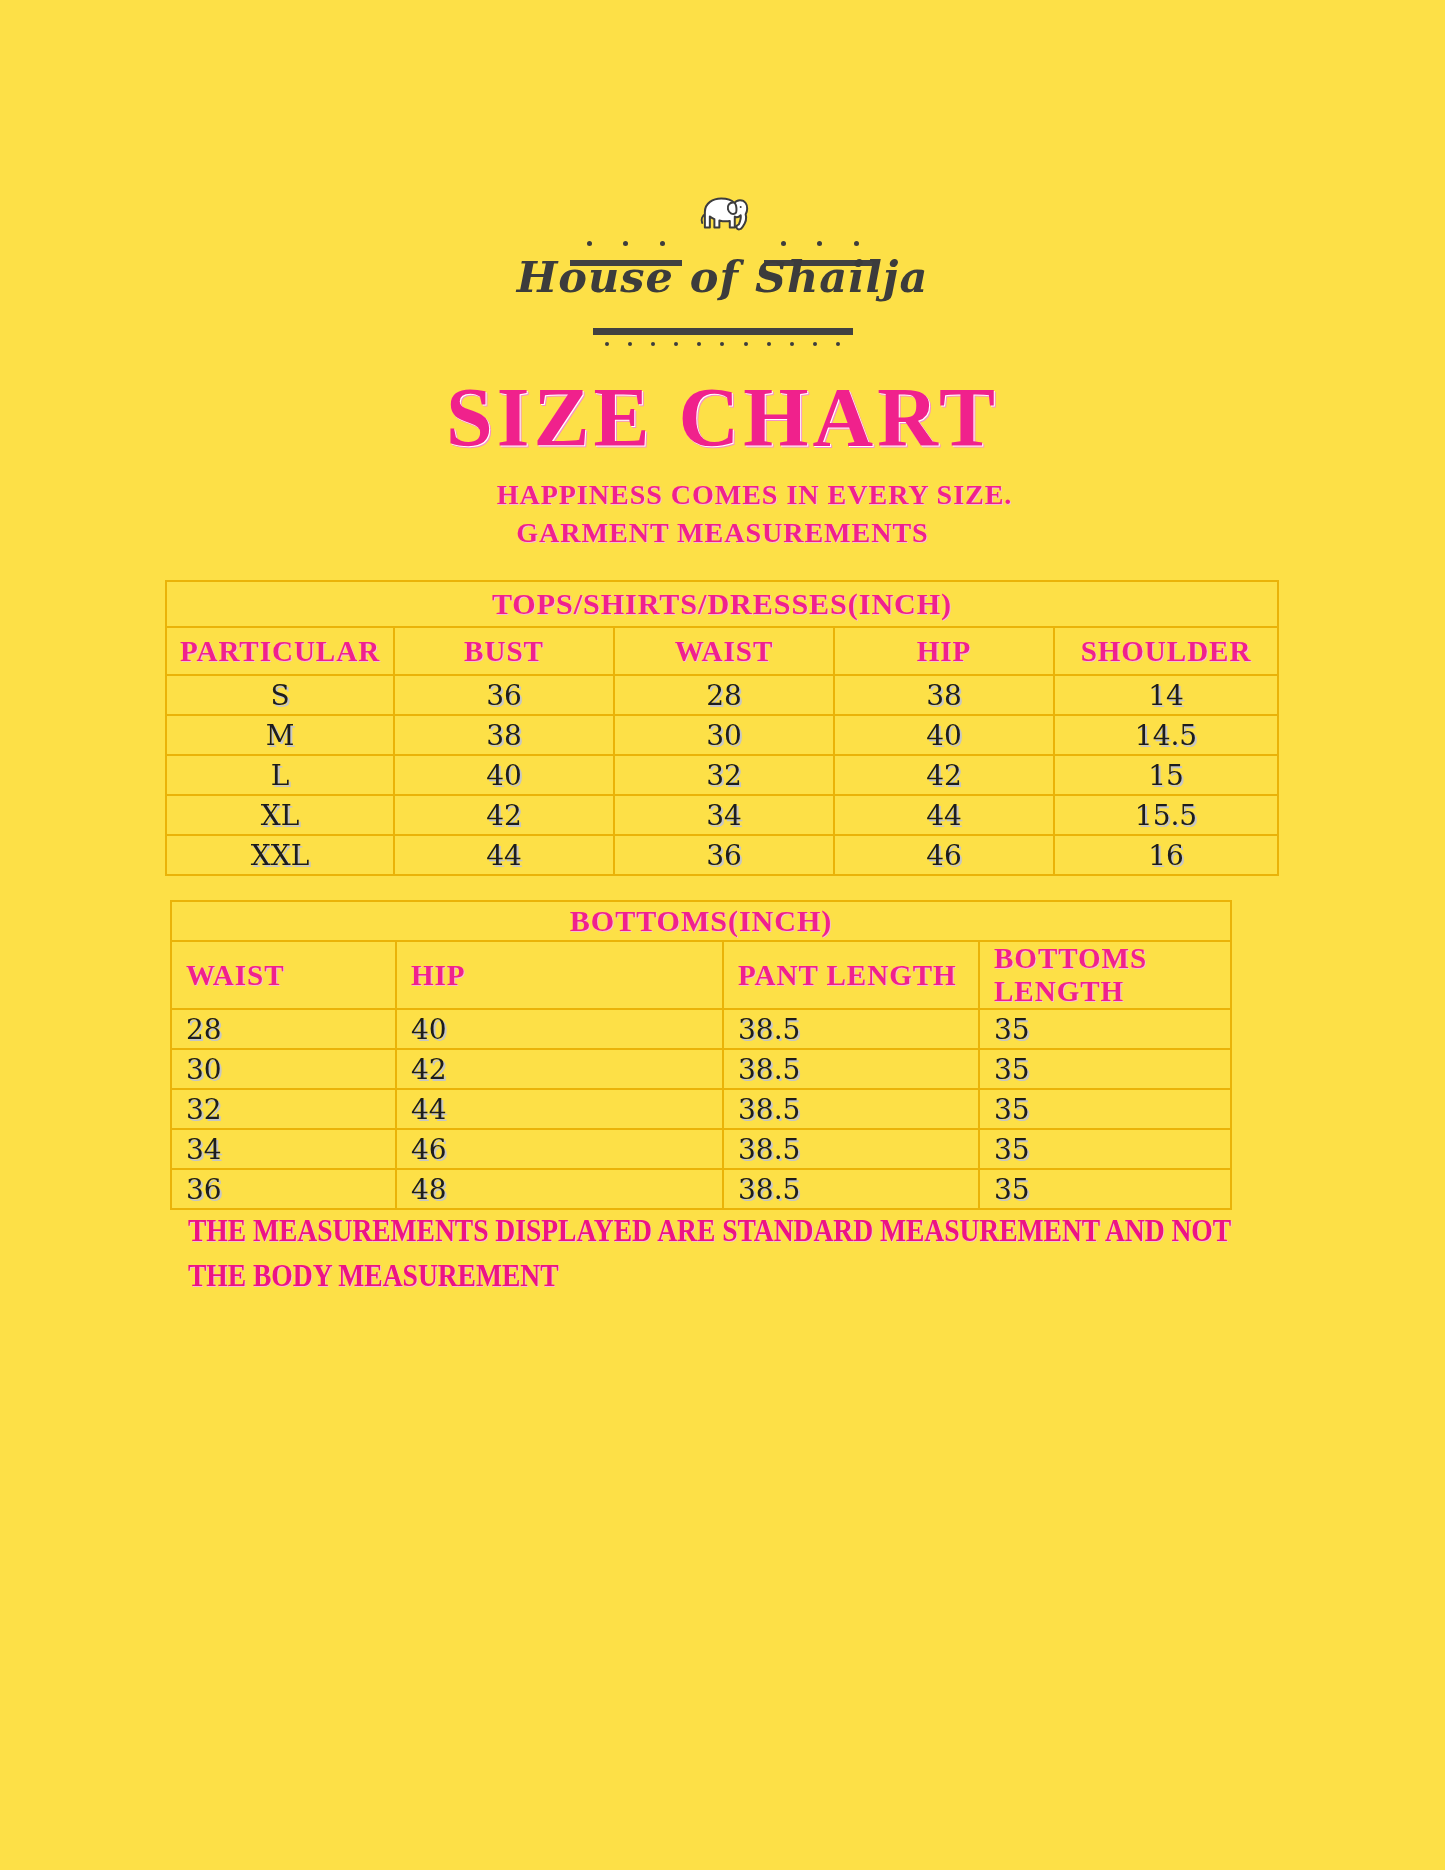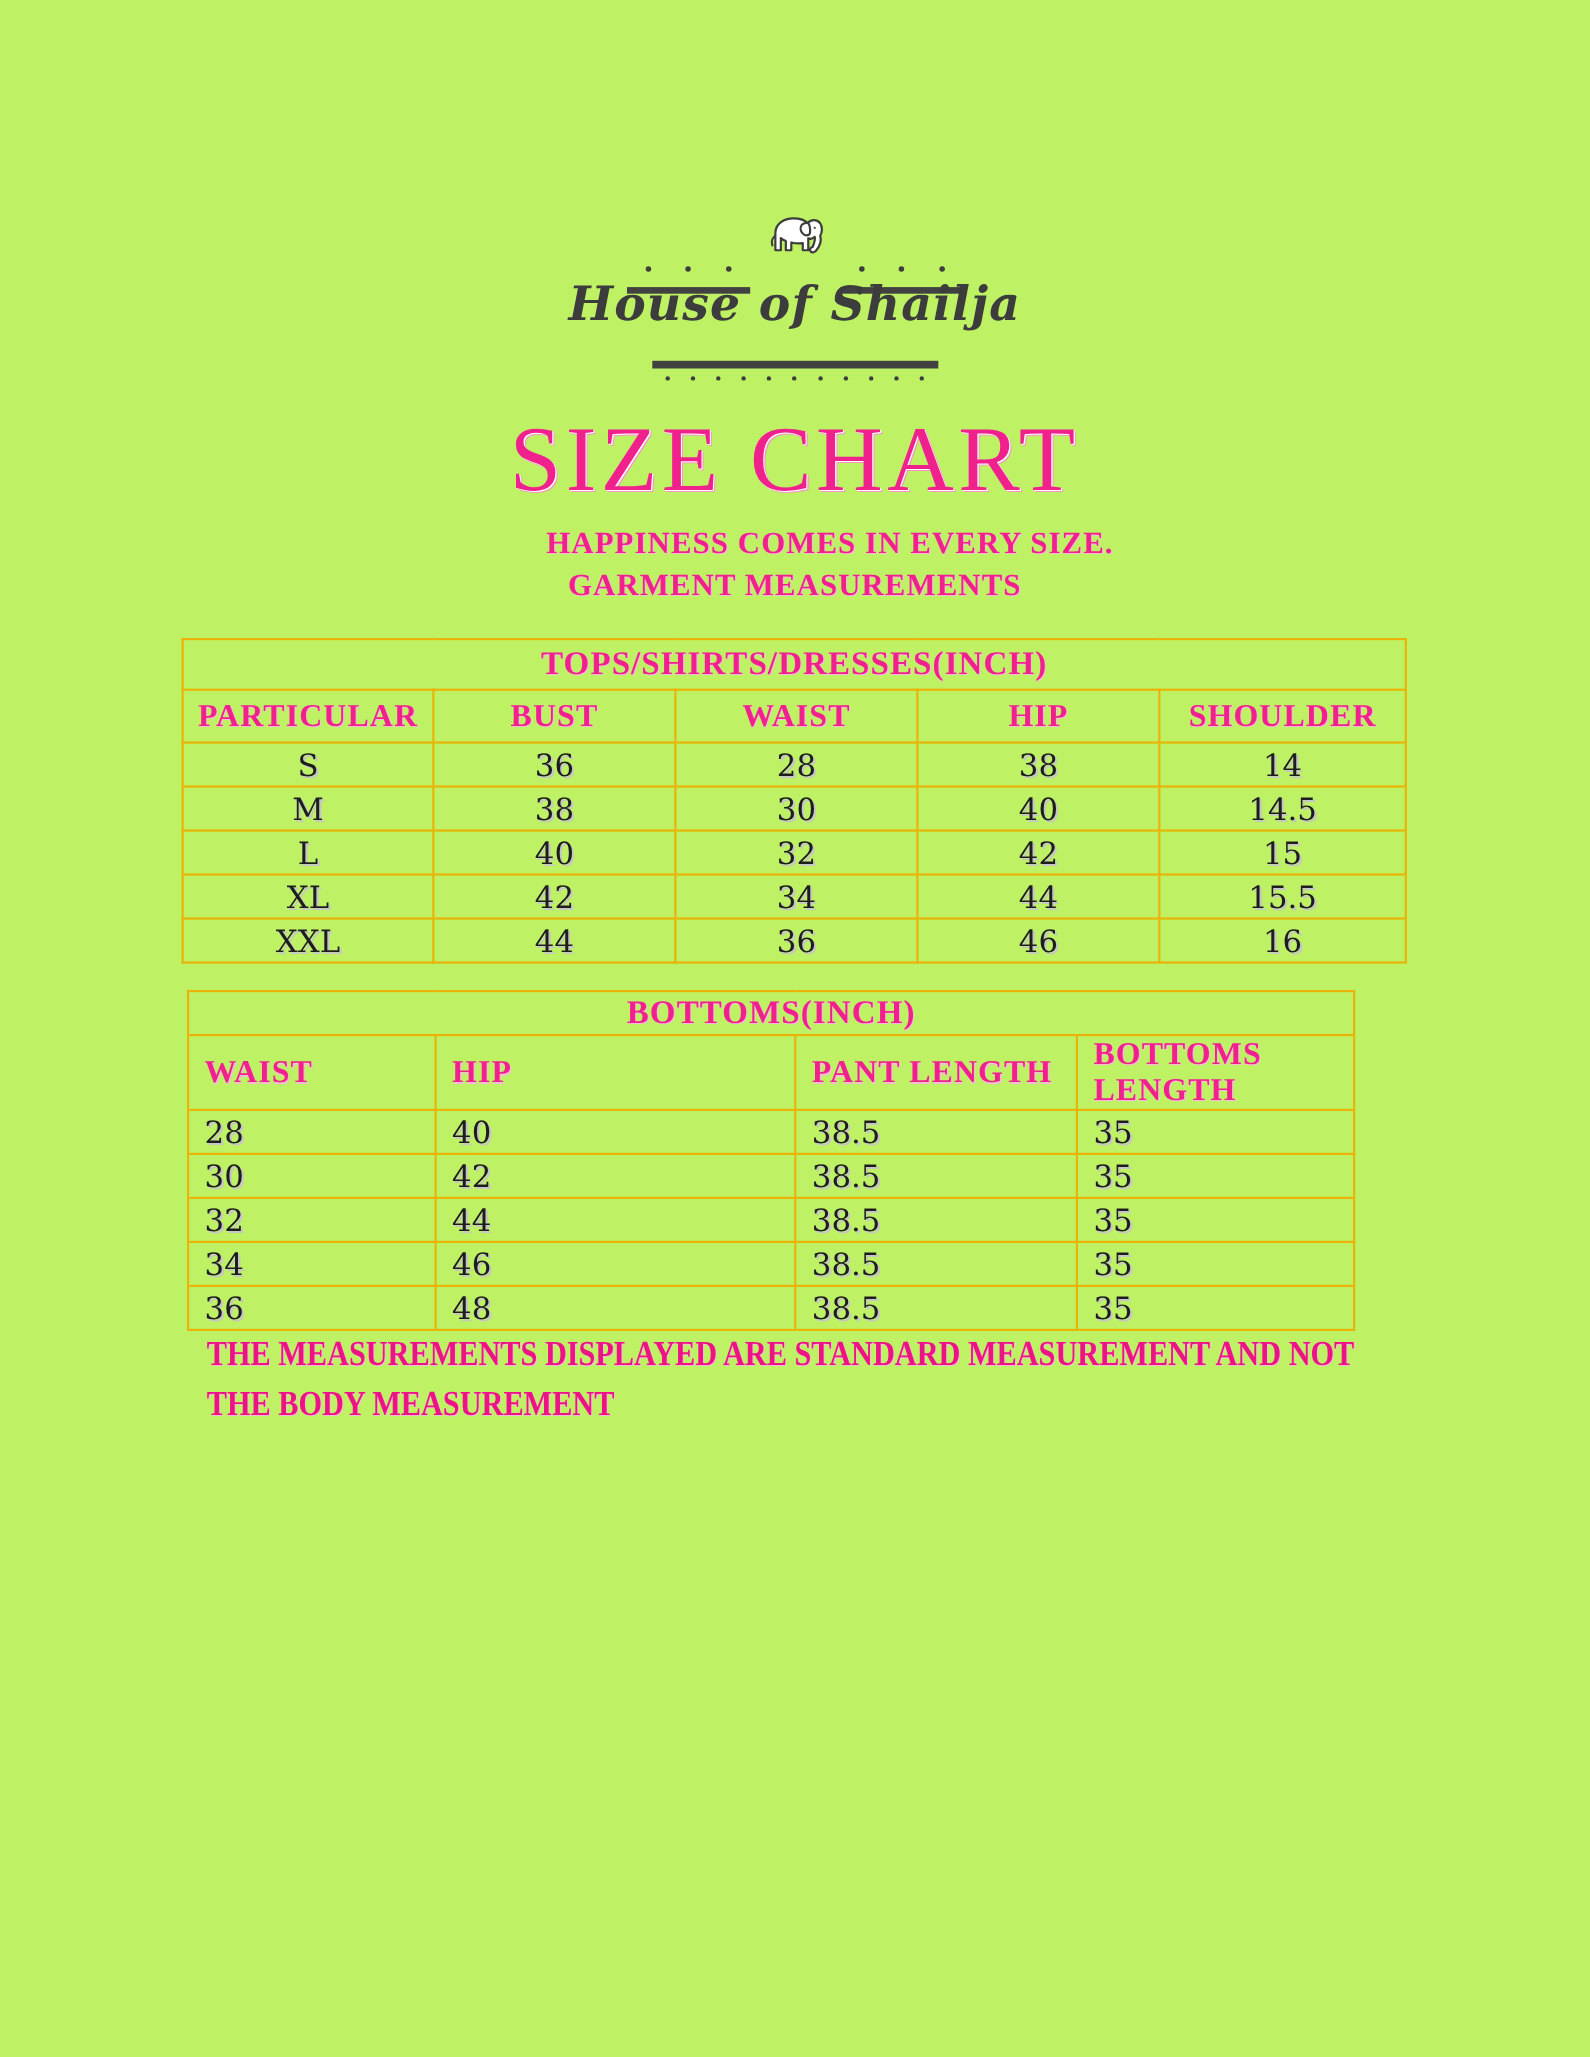--- a/index.html
+++ b/index.html
@@ -1,19 +1,19 @@
 <!DOCTYPE html>
 <html><head>
 <meta charset="utf-8">
 <style>
   html,body{margin:0;padding:0;background:#ffffff;}
   .page{
     position:relative;
     width:1445px;height:1870px;
-    background:#bef264;
+    background:#fde047;
     font-family:"Liberation Serif", serif;
     overflow:hidden;
   }
   
   .logo-row{
     position:absolute;top:190px;left:0;width:100%;
     display:flex;justify-content:center;align-items:flex-end;
   }
   .side-orn{display:flex;flex-direction:column;align-items:center;}
   .dots3{width:78px;display:flex;justify-content:space-between;margin-bottom:14px;}
@@ -31,21 +31,21 @@
     position:absolute;top:328px;left:0;width:100%;
     display:flex;flex-direction:column;align-items:center;
   }
   .divider-line{width:260px;height:7px;background:#414141;}
   .dots11{width:236px;display:flex;justify-content:space-between;margin-top:7px;}
   .dots11 span{width:4px;height:4px;border-radius:50%;background:#3d3d3d;display:block;}
   
   .size-chart-title{
     position:absolute;top:372px;left:0;width:100%;
     text-align:center;
-    font-family:"Liberation Serif", serif;font-weight:normal;
+    font-family:"Liberation Serif", serif;font-weight:bold;
     font-size:84px;line-height:1.1;color:#f0218c;
     letter-spacing:4px;
     text-shadow:1px 1px 0 #ffffff, 2px 2px 0 #f793c8;
   }
   .subtitle{
     position:absolute;left:0;width:100%;text-align:center;
     font-family:"Liberation Serif", serif;font-weight:bold;
     color:#f0218c;font-size:28px;letter-spacing:1px;
     text-shadow:1px 1px 0 #f9b9da;
   }

